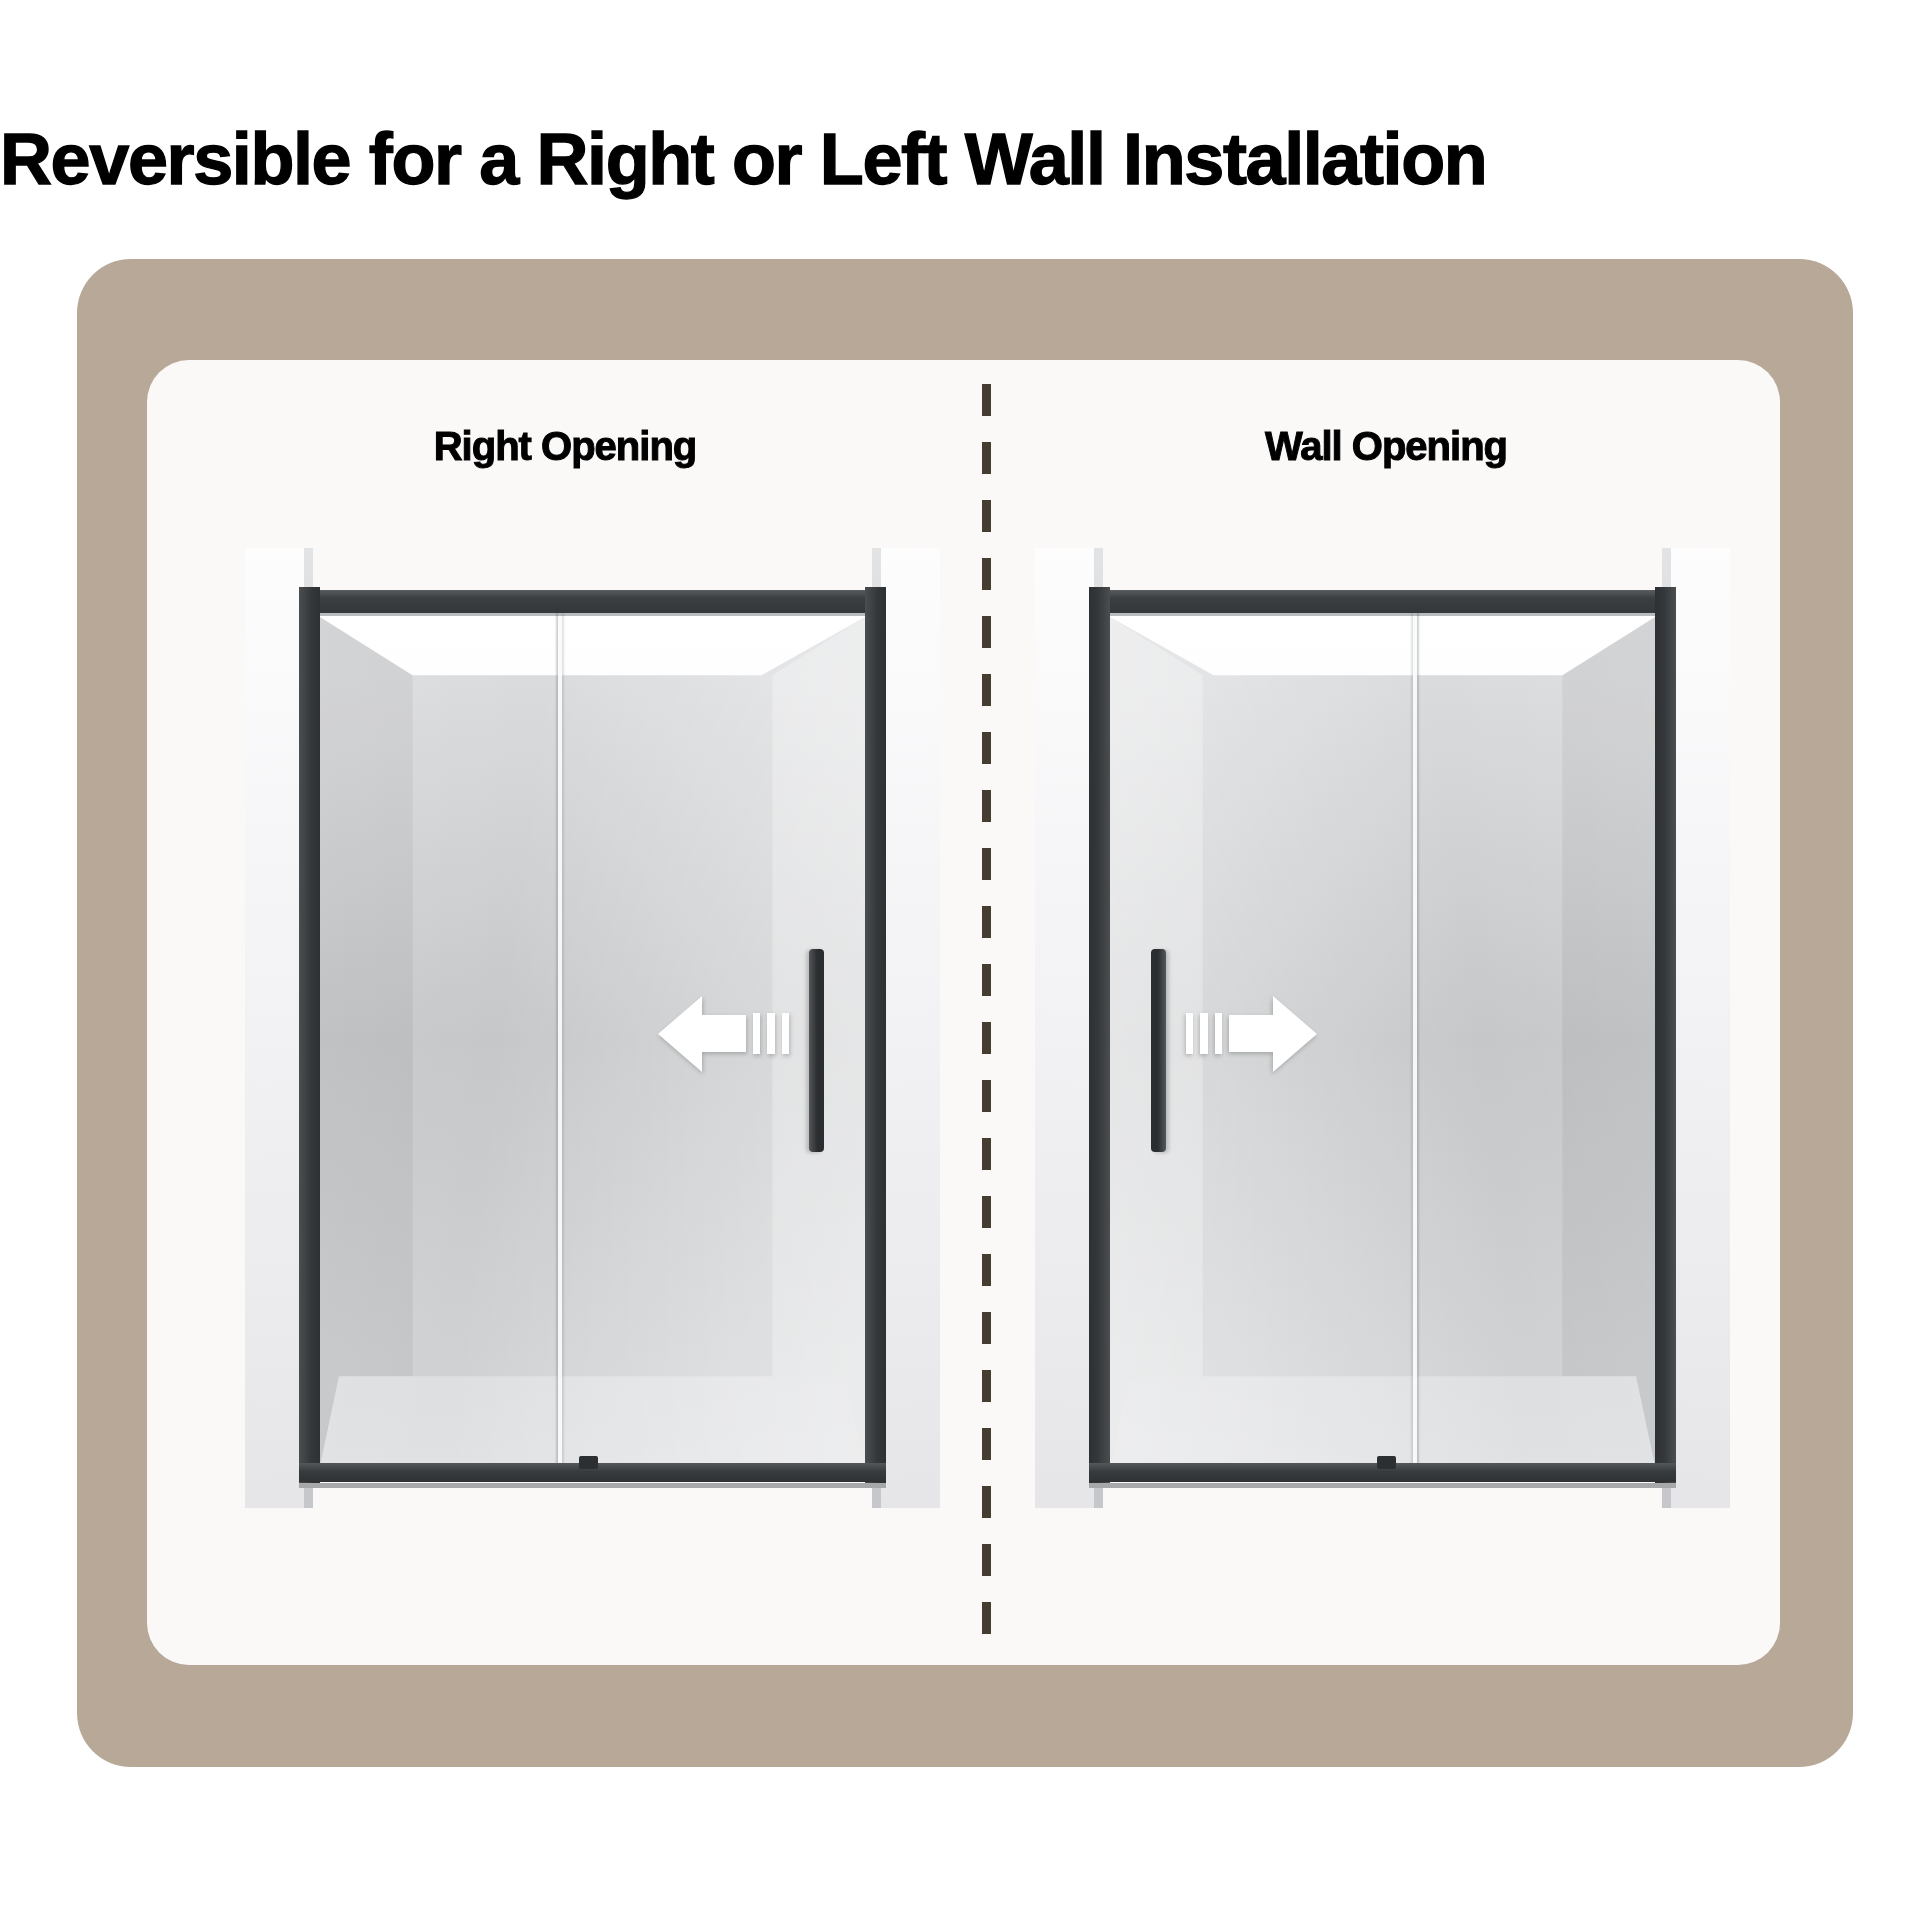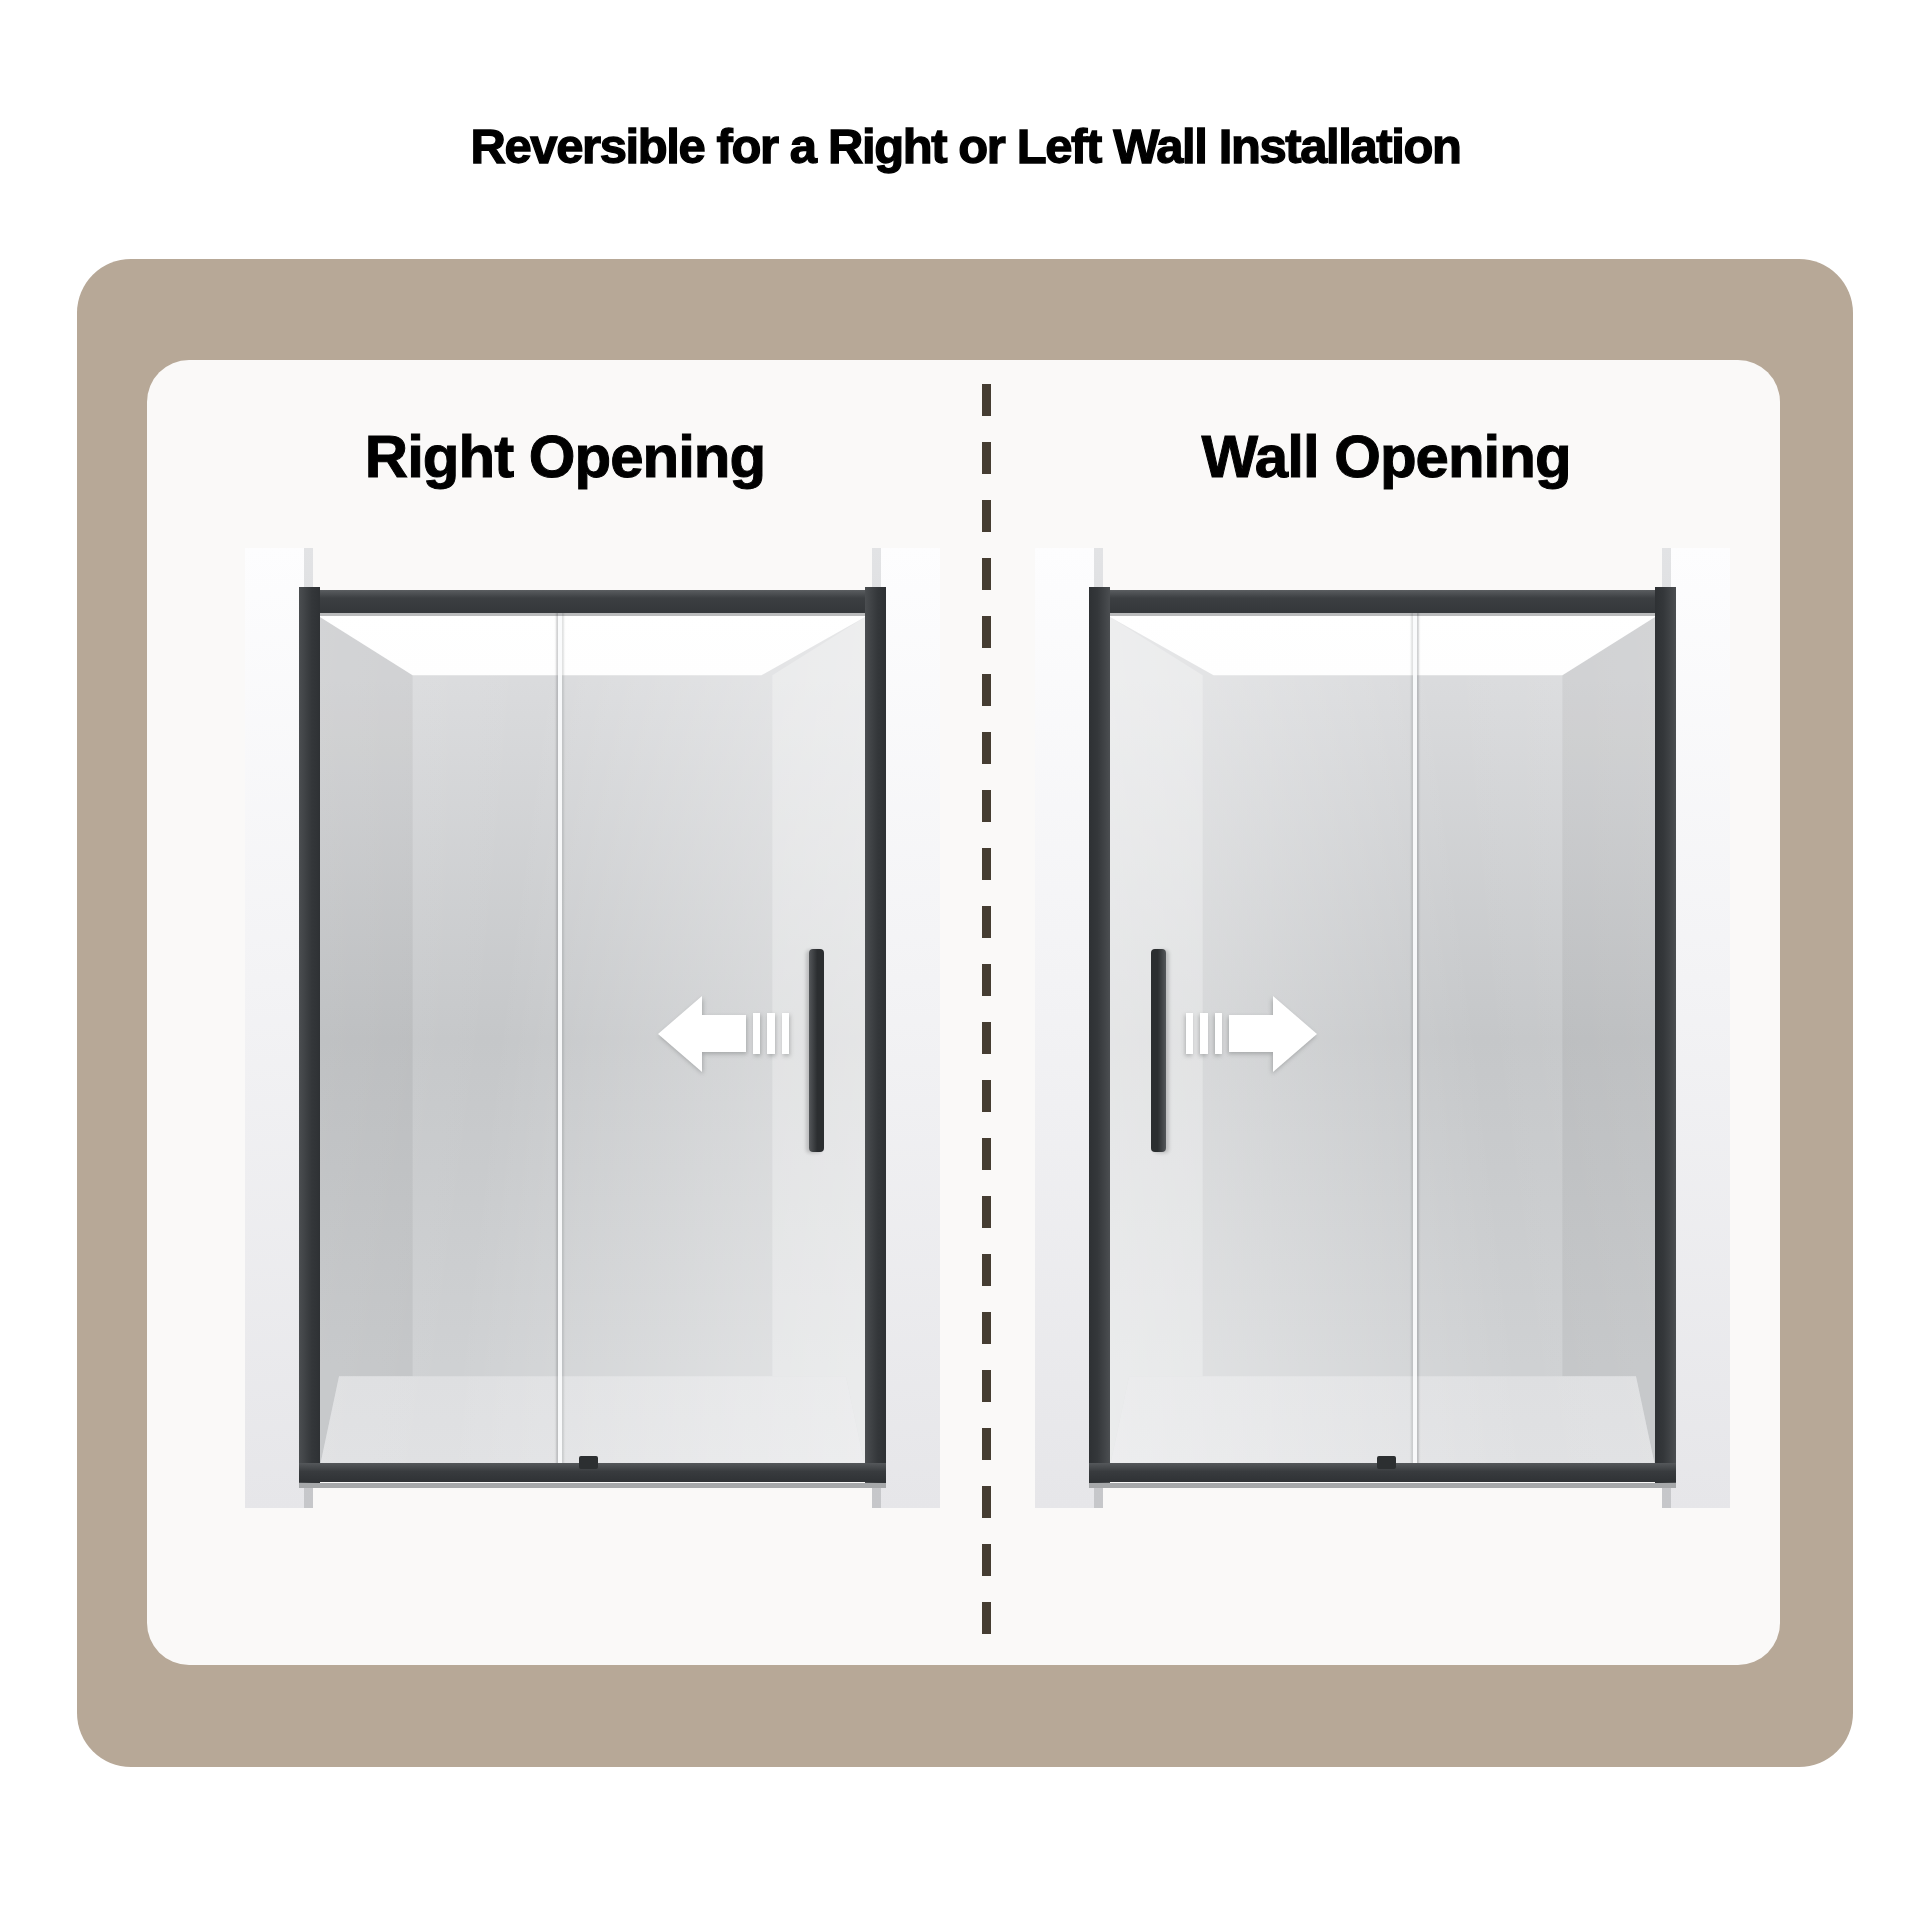--- a/index.html
+++ b/index.html
@@ -8,21 +8,21 @@
     --arrow:#ffffff; --title-text:#000000;
   }
   *{margin:0;padding:0;box-sizing:border-box;}
   html,body{background:var(--page-bg);}
   body{font-family:"Liberation Sans","DejaVu Sans",sans-serif;}
   .stage{position:relative;width:1931px;height:1931px;background:var(--page-bg);overflow:hidden;}
 
   
   .main-title{
     position:absolute;top:120px;left:0;width:100%;
-    text-align:center;font-size:49px;line-height:1.1;font-weight:900;
+    font-size:72px;line-height:1.1;font-weight:900;
     letter-spacing:-1.4px;color:var(--title-text);
     -webkit-text-stroke:1.3px var(--title-text);
   }
 
   
   .backdrop{
     position:absolute;left:77px;top:259px;width:1776px;height:1508px;
     border-radius:54px;background:var(--backdrop);
   }
   .panel{
@@ -36,21 +36,21 @@
     background:repeating-linear-gradient(to bottom,
       var(--divider-dash) 0 32px, transparent 32px 58px);
   }
 
   
   .half{position:absolute;top:0;height:100%;}
   .half.left{left:0;width:836px;}
   .half.right{left:845px;width:788px;}
   .opening-label{
     position:absolute;top:64px;left:0;width:100%;text-align:center;
-    font-size:60px;font-weight:900;letter-spacing:-1px;line-height:1.1;
+    font-size:40px;font-weight:900;letter-spacing:-1px;line-height:1.1;
     color:var(--title-text);-webkit-text-stroke:1px var(--title-text);
   }
 
   
   .door{position:absolute;width:695px;height:964px;}
   .door.flip{transform:scaleX(-1);}
 
   .wall{position:absolute;top:0;width:68px;height:960px;
     background:linear-gradient(178deg,#fdfdfe 0%,#f3f3f5 45%,#e6e6e9 100%);}
   .wall-left{left:0;}

